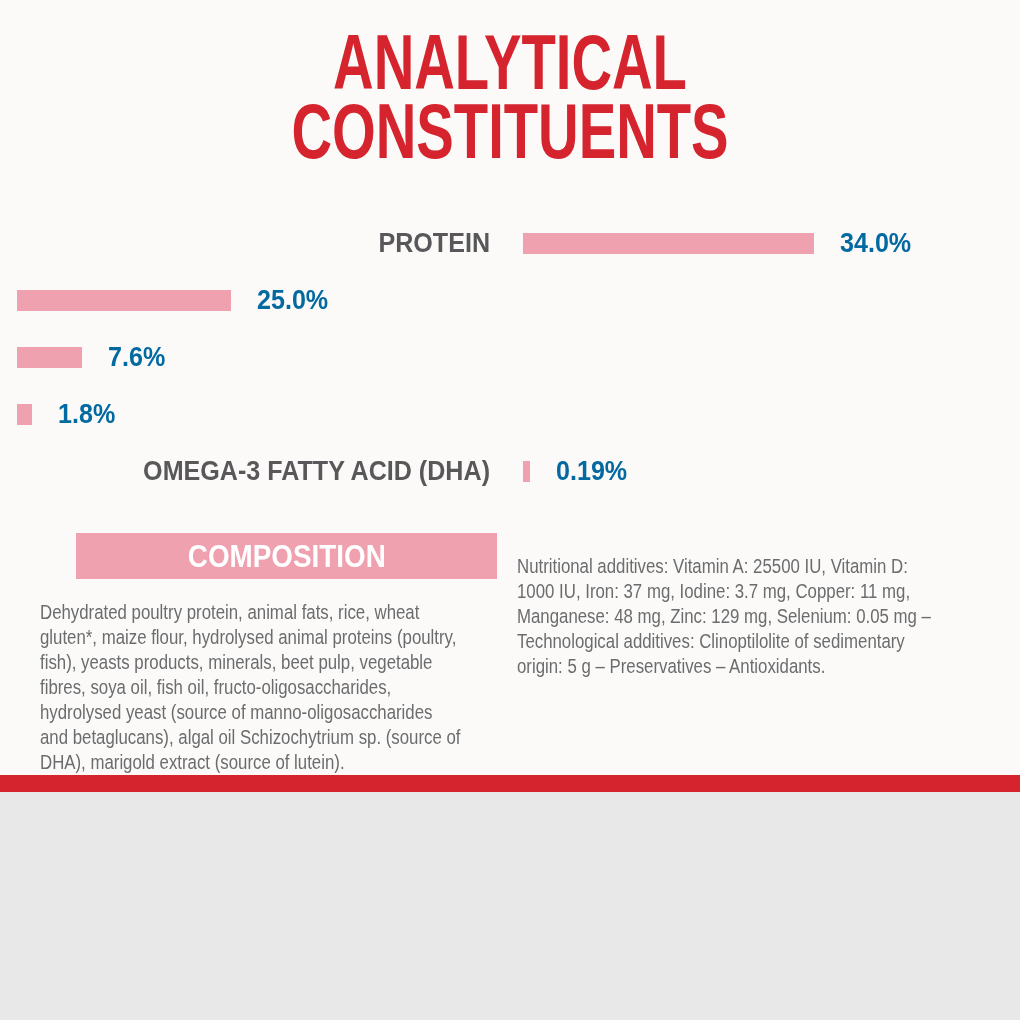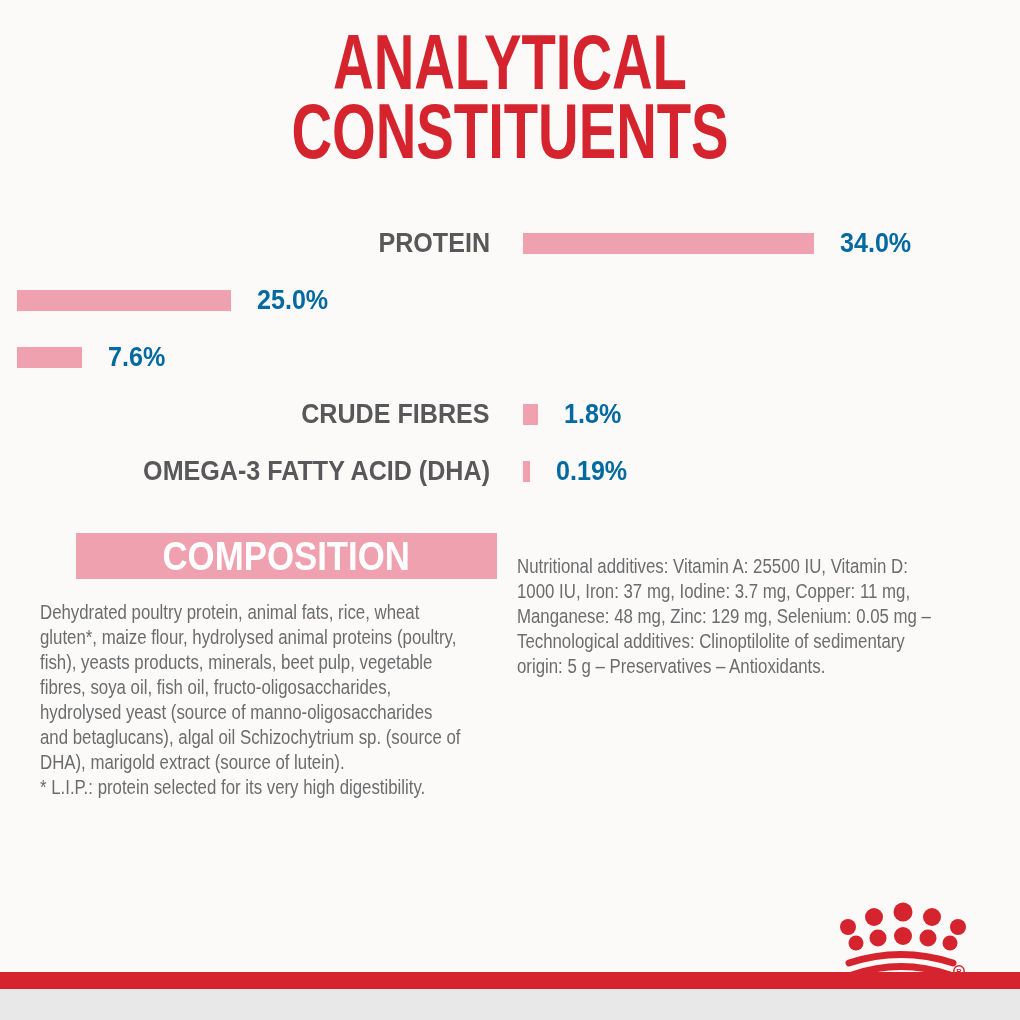--- a/index.html
+++ b/index.html
@@ -1,17 +1,17 @@
 <!DOCTYPE html>
 <html><head>
 <meta charset="utf-8">
 <style>
   html,body { margin:0; padding:0; background:#e8e8e8; }
   .page {
-    position:relative; width:1020px; height:989px; overflow:hidden;
+    position:relative; width:1020px; height:792px; overflow:hidden;
     background:#FBFAF8;
     font-family:"Liberation Sans", sans-serif;
   }
   
   .title {
     position:absolute; top:28px; left:0; width:1020px;
     text-align:center; color:#D5242E; font-weight:bold;
     font-size:77px; line-height:69px; white-space:pre-line;
     transform:scaleX(0.73); transform-origin:50% 0;
     letter-spacing:0;
@@ -26,21 +26,21 @@
   .clabel span { display:inline-block; transform:scaleX(0.93); transform-origin:100% 50%; }
   .cbar { height:21px; background:#F0A1B0; margin-left:17px; flex:none; }
   .cval { color:#0369a1; font-weight:bold; font-size:27px; margin-left:10px; white-space:nowrap; }
   .cval span { display:inline-block; transform:scaleX(0.93); transform-origin:0 50%; }
   
   .col { position:absolute; top:533px; }
   .col-left  { left:40px;  width:457px; }
   .col-right { left:517px; width:458px; }
   .shead {
     height:46px; background:#F0A1B0; text-align:center;
-    color:#FFFFFF; font-weight:bold; font-size:40px; line-height:47px; white-space:nowrap;margin-left:36px;
+    color:#FFFFFF; font-weight:bold; font-size:32px; line-height:47px; white-space:nowrap;margin-left:36px;
   }
   .shead span { display:inline-block; transform:scaleX(0.87); transform-origin:50% 50%; }
   .sbody {
     margin-top:20px; width:557px;
     transform:scaleX(0.82); transform-origin:0 0;
     color:#6B6C6E; font-size:20.5px; line-height:25px;
     white-space:pre-line;
   }
   
   .crown { position:absolute; left:840px; top:896px; width:132px; height:90px; }
@@ -63,21 +63,20 @@
     </div>
     <div class="crow">
       <div class="cbar" style="width: 214px;"></div>
       <div class="cval"><span>25.0%</span></div>
     </div>
     <div class="crow">
       <div class="cbar" style="width: 65px;"></div>
       <div class="cval"><span>7.6%</span></div>
     </div>
     <div class="crow">
-      <div class="clabel"><span>CRUDE FIBRES</span></div>
       <div class="cbar" style="width: 15px;"></div>
       <div class="cval"><span>1.8%</span></div>
     </div>
     <div class="crow">
       <div class="clabel"><span>OMEGA-3 FATTY ACID (DHA)</span></div>
       <div class="cbar" style="width: 7px;"></div>
       <div class="cval"><span>0.19%</span></div>
     </div>
   </div>
 

